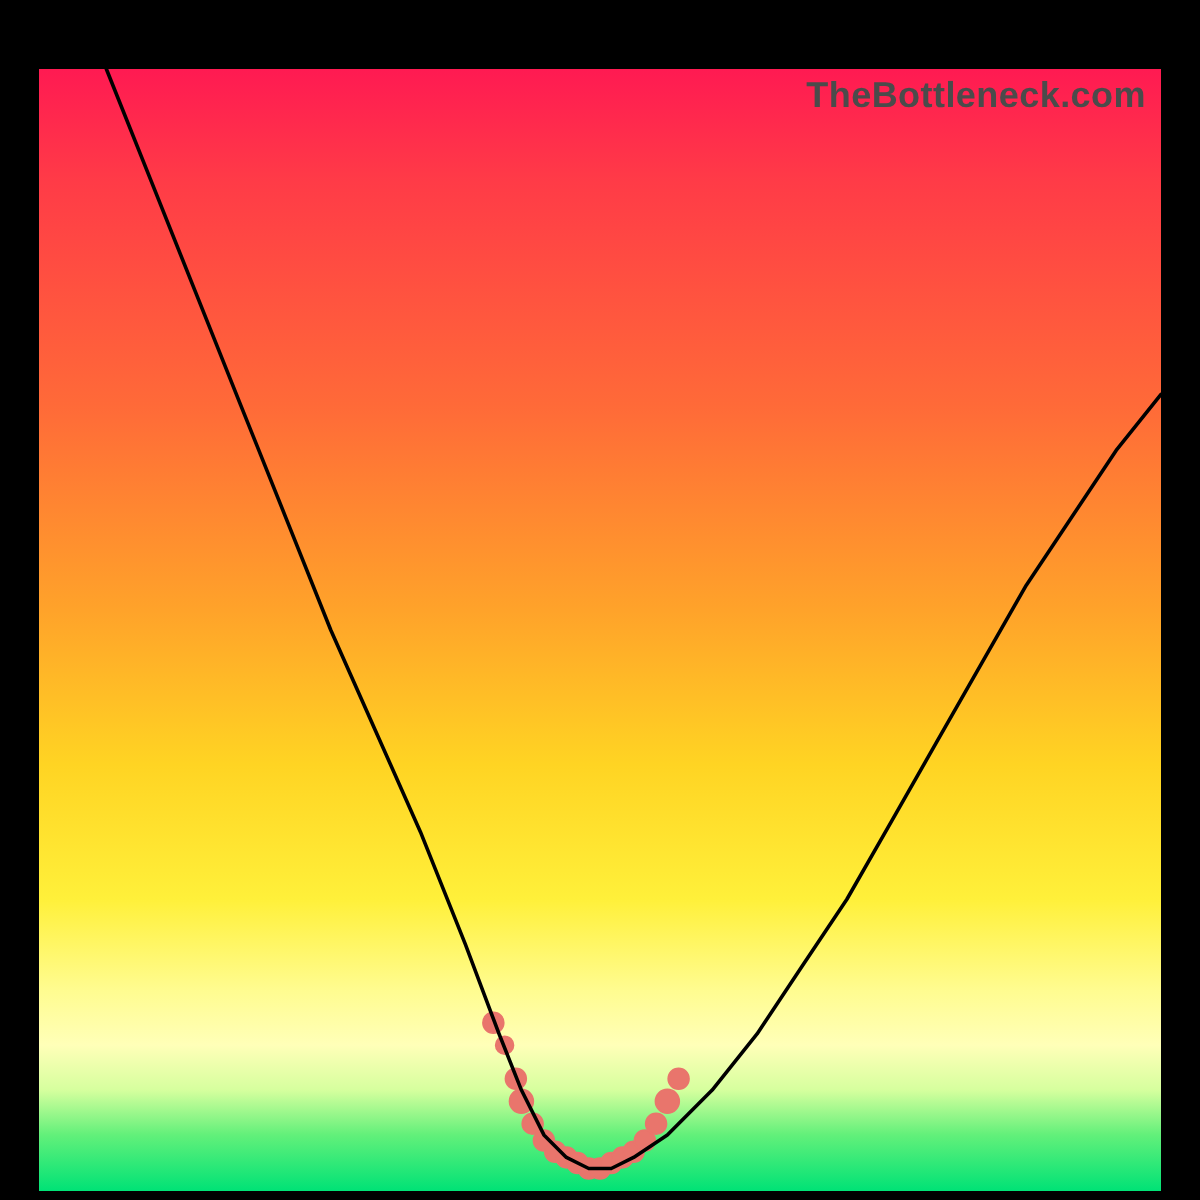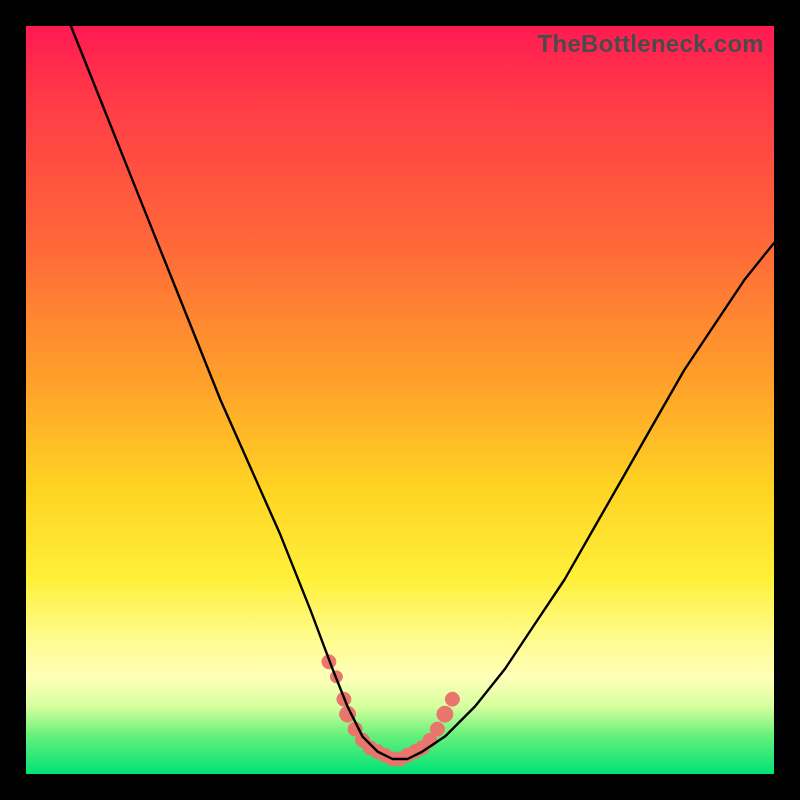--- a/index.html
+++ b/index.html
@@ -9,20 +9,21 @@
     height: 800px;
     background: #000;
     overflow: hidden;
     font-family: Arial, Helvetica, sans-serif;
   }
   .frame {
     position: relative;
     width: 800px;
     height: 753px;
     background: #000;
+    margin-top: 20px;
   }
   .plot-area {
     position: absolute;
     left: 26px;
     top: 26px;
     width: 748px;
     height: 748px;
     
     background: linear-gradient(to bottom,
       #ff1a52 0%,

